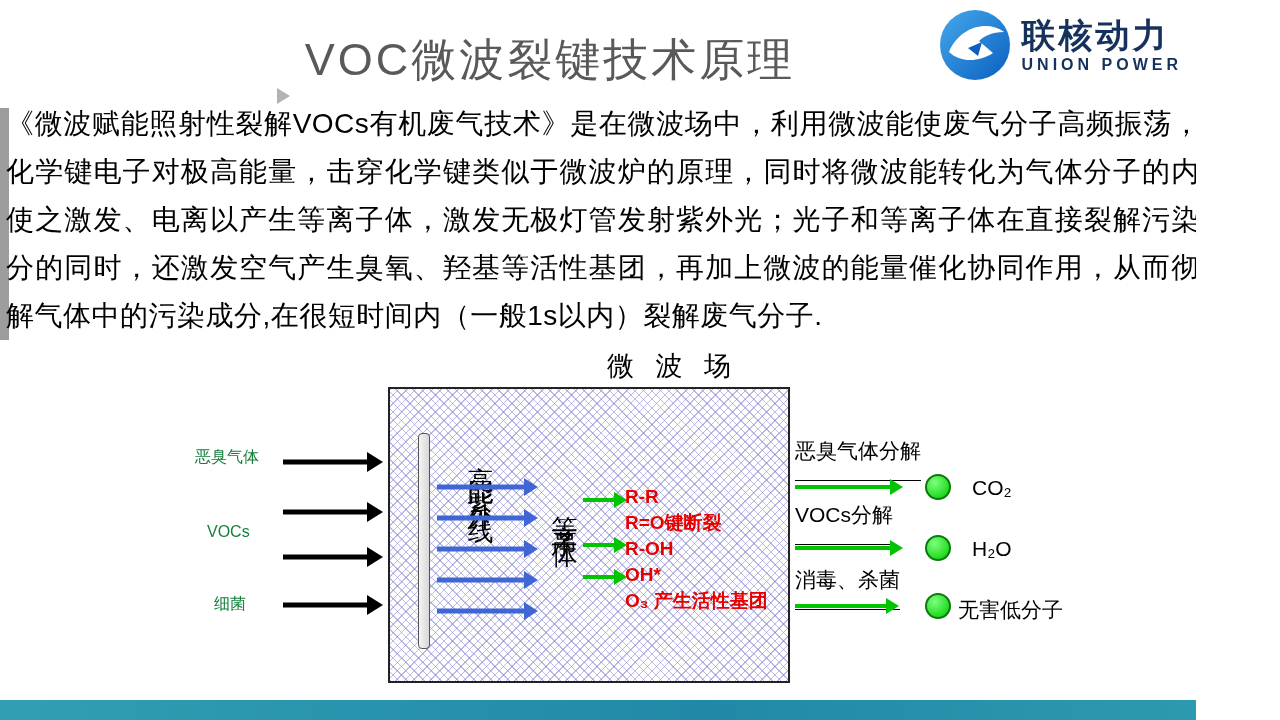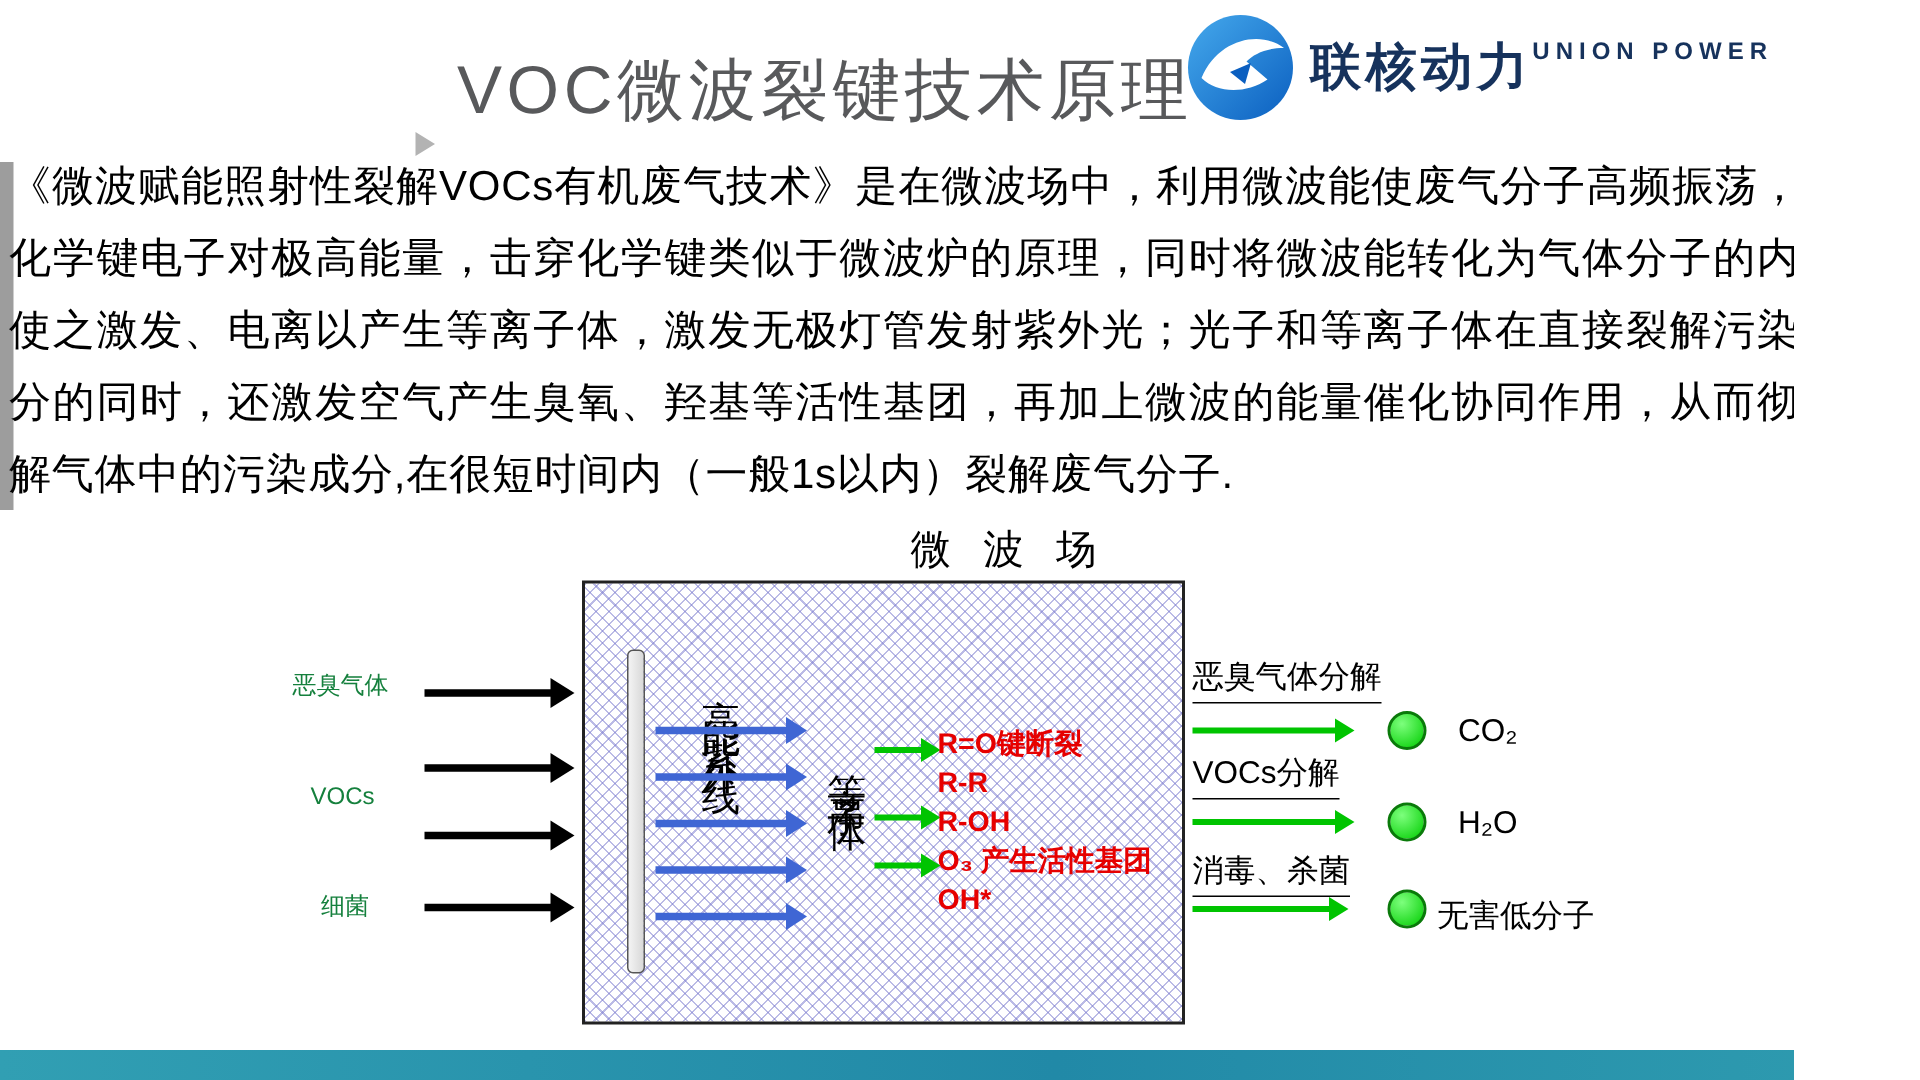--- a/index.html
+++ b/index.html
@@ -13,21 +13,21 @@
   .title {
     position:absolute; top:30px; left:230px; width:640px; text-align:center;
     font-size:45px; font-weight:500; color:#58595b; letter-spacing:3px; white-space:nowrap;
   }
   .title-tri {
     position:absolute; top:88px; left:277px; width:0; height:0;
     border-left:13px solid #b3b3b3; border-top:8px solid transparent; border-bottom:8px solid transparent;
   }
   .logo { position:absolute; top:8px; right:14px; display:flex; align-items:center; gap:10px; }
   .logo-mark { width:74px; height:74px; display:block; }
-  .logo-text { display:flex; flex-direction:row; align-items:flex-start;text-align:center; }
+  .logo-text { display:flex; flex-direction:column; align-items:flex-start;text-align:center; }
   .logo-name { font-size:34px; font-weight:bold; color:#16325c; letter-spacing:3px; line-height:40px; }
   .logo-sub  { font-size:16px; font-weight:bold; color:#16325c; letter-spacing:4px; line-height:20px; }
 
   
   .accent-bar { position:absolute; left:0; top:108px; width:9px; height:232px; background:#9d9d9d; }
   .para {
     position:absolute; left:6px; top:100px; width:1252px;
     font-size:28px; line-height:48px; color:#000; text-align:justify; letter-spacing:0.5px;
   }
 
@@ -74,21 +74,21 @@
   .arrow.blue::before { height:5px; right:12px; }
   .arrow.blue::after  { border-left-width:14px; border-top-width:9px; border-bottom-width:9px; }
   .arrow.green { color:#00c400; height:16px; }
   .arrow.green::before { height:4px; right:11px; }
   .arrow.green::after  { border-left-width:13px; border-top-width:8px; border-bottom-width:8px; }
 
   
   .input-label  { position:absolute; font-size:16px; color:#15803d; white-space:nowrap; }
   .output-label {
     position:absolute; font-size:21px; color:#000; white-space:nowrap;
-    border-bottom:1px solid #000; padding-bottom:3px;
+    border-bottom:1px solid #000; padding-bottom:15px;
   }
   .dot {
     position:absolute; width:26px; height:26px; border-radius:50%;
     background:radial-gradient(circle at 35% 30%, #7dff7d, #00cc00);
     border:2px solid #0a7a0a;
   }
   .product { position:absolute; font-size:21px; color:#000; white-space:nowrap; }
 
   
   .bottom-bar {
@@ -145,25 +145,25 @@
     <div class="arrow blue" style="left:47px;top:182px;width:101px;"></div>
     <div class="arrow blue" style="left:47px;top:213px;width:101px;"></div>
 
     <div class="v-label plasma">等离子体</div>
 
     <div class="arrow green" style="left:193px;top:103px;width:44px;"></div>
     <div class="arrow green" style="left:193px;top:148px;width:44px;"></div>
     <div class="arrow green" style="left:193px;top:180px;width:44px;"></div>
 
     <div class="reactions">
+      <div class="reaction">R-R</div>
       <div class="reaction">R=O键断裂</div>
-      <div class="reaction">R-R</div>
       <div class="reaction">R-OH</div>
+      <div class="reaction">OH*</div>
       <div class="reaction">O₃ 产生活性基团</div>
-      <div class="reaction">OH*</div>
     </div>
   </div>
 
   <div class="output-label" style="left:795px;top:437px;">恶臭气体分解</div>
   <div class="arrow green" style="left:795px;top:479px;width:108px;"></div>
   <div class="dot" style="left:925px;top:474px;"></div>
   <div class="product" style="left:972px;top:476px;">CO₂</div>
 
   <div class="output-label" style="left:795px;top:501px;">VOCs分解</div>
   <div class="arrow green" style="left:795px;top:540px;width:108px;"></div>

